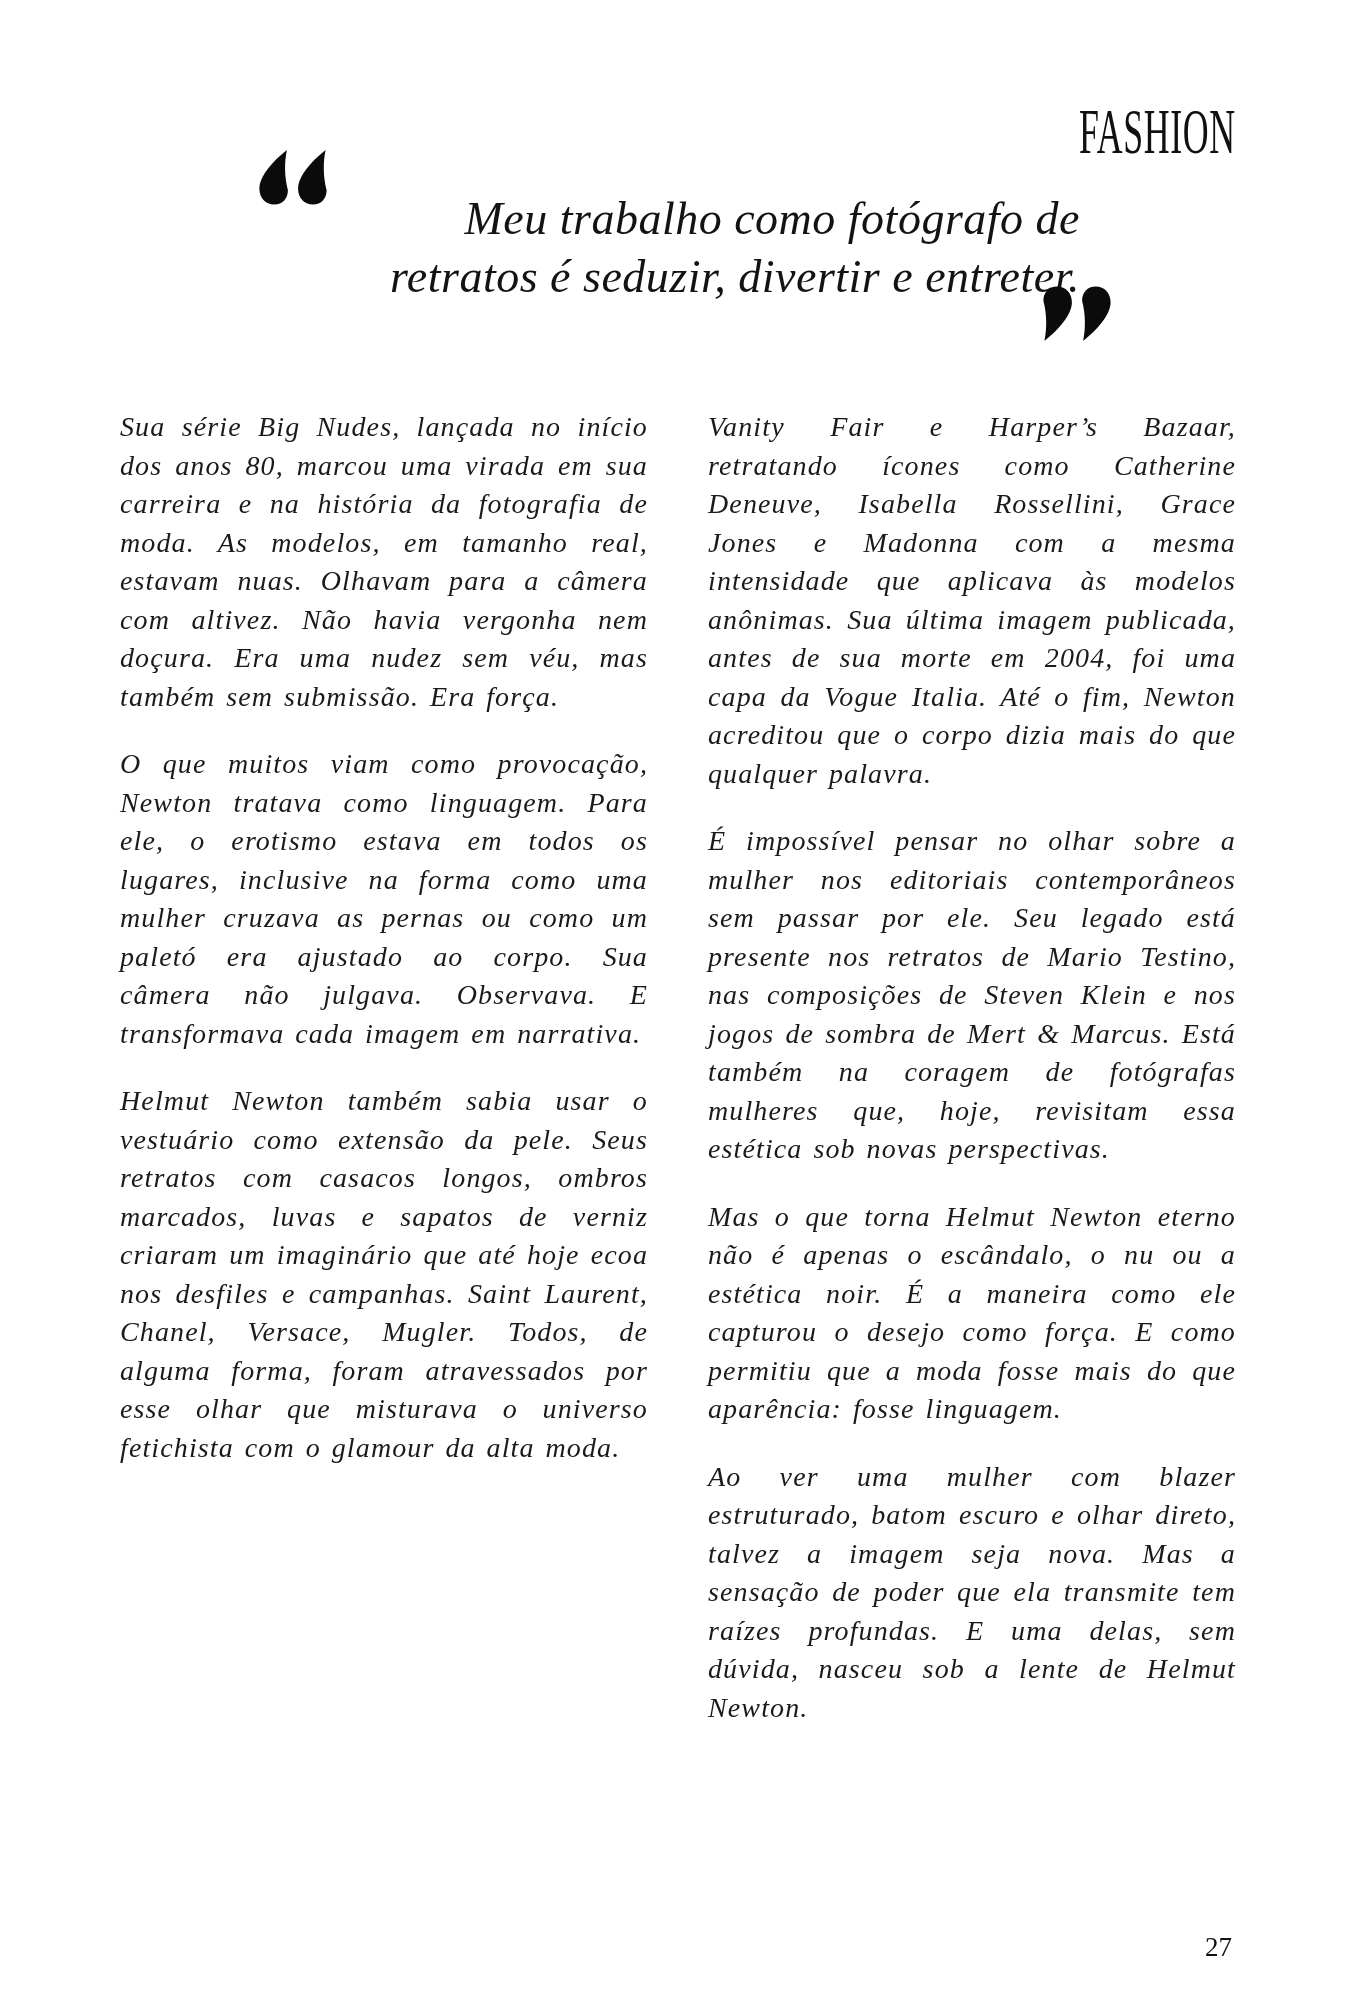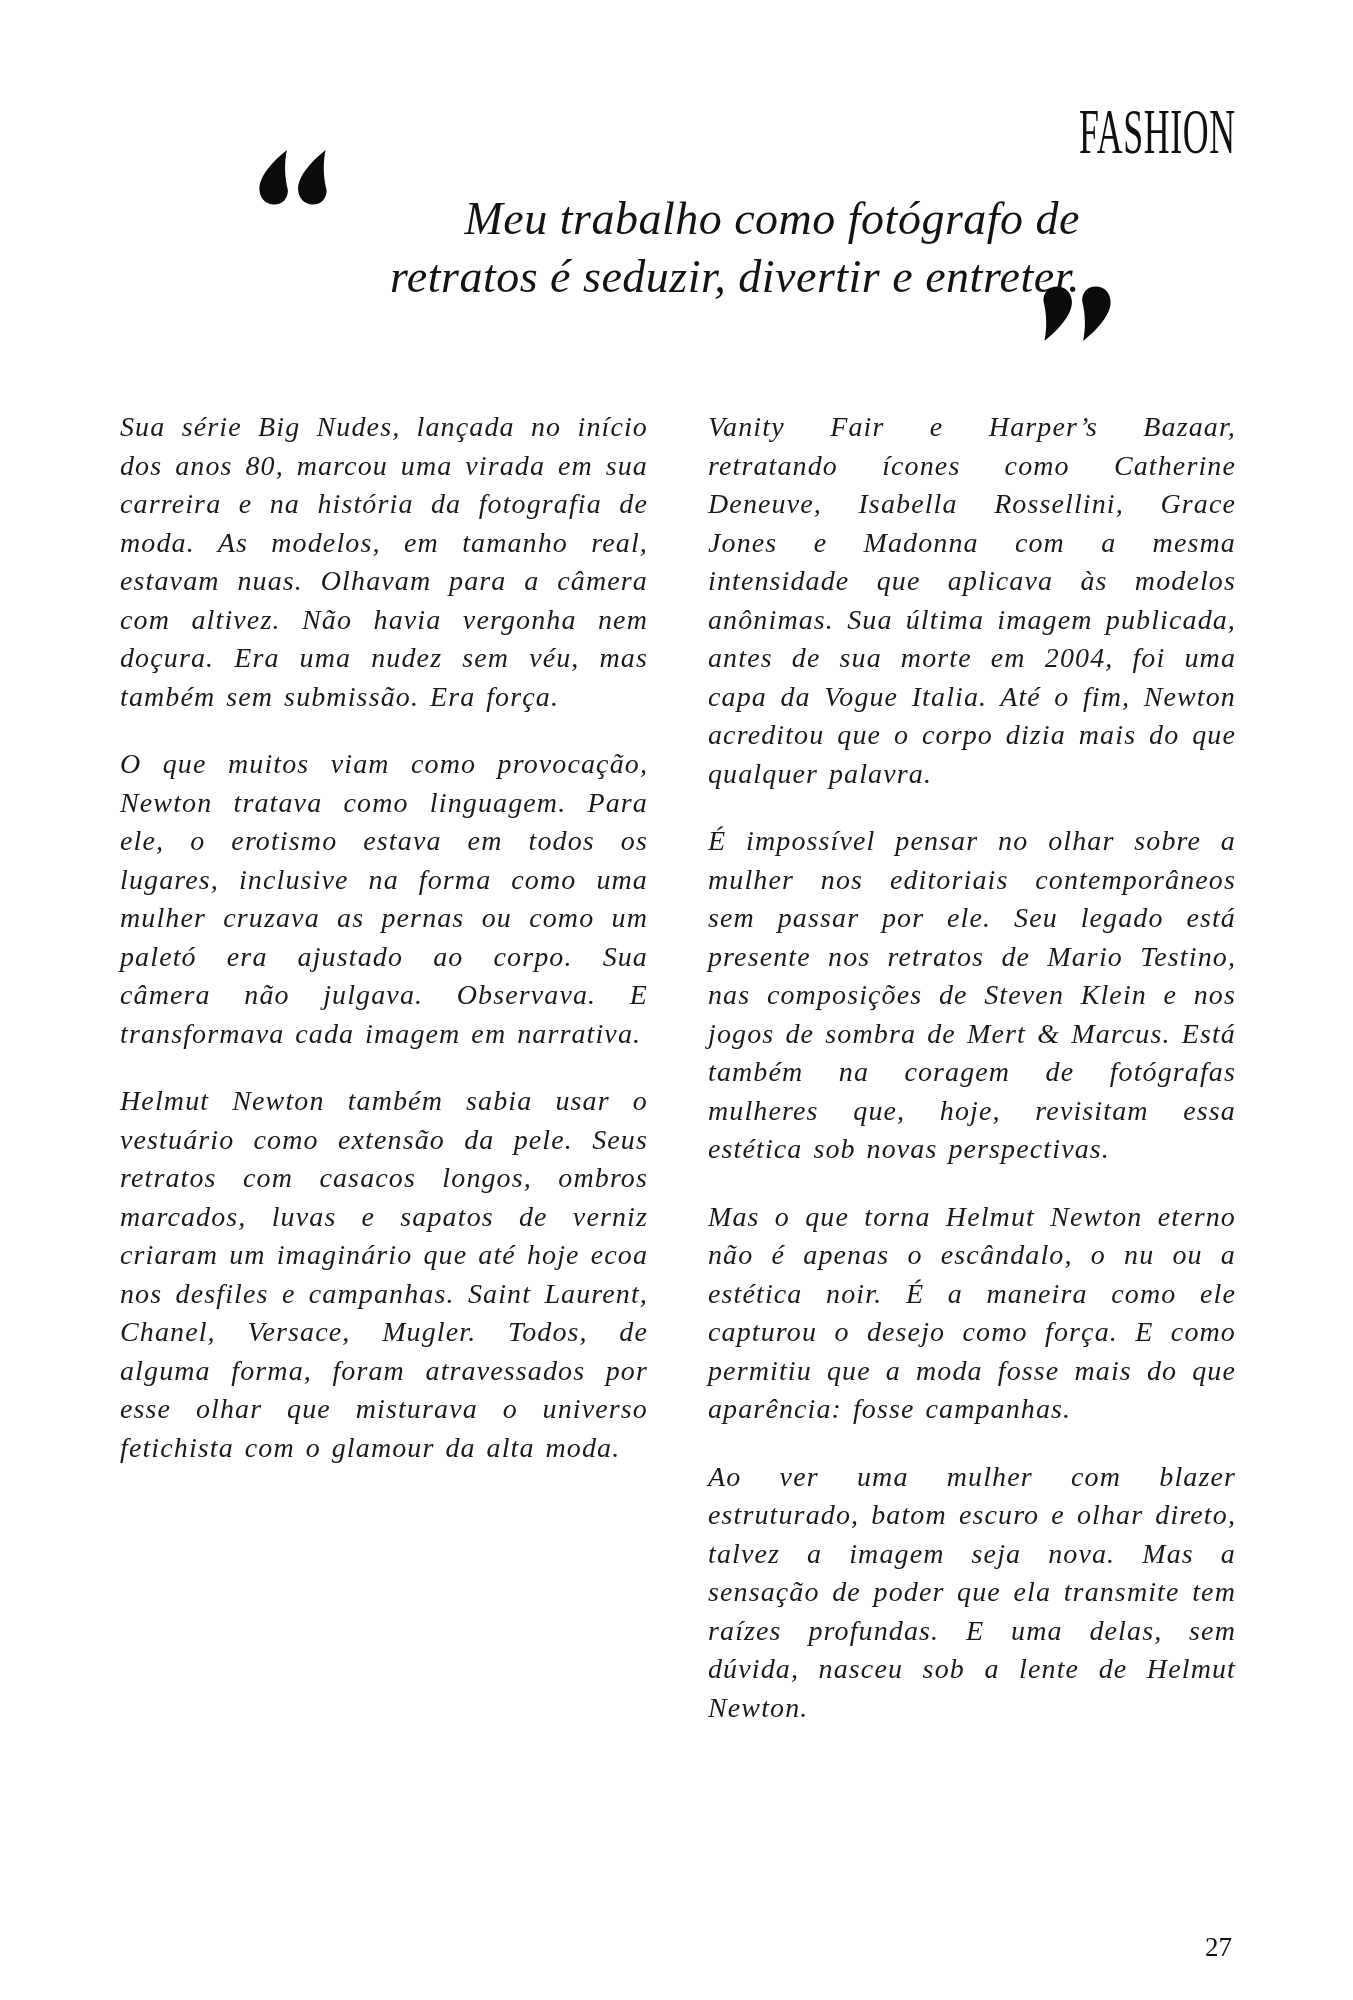--- a/index.html
+++ b/index.html
@@ -72,20 +72,20 @@
 
   <div class="columns">
     <div class="column">
         <p>Sua série Big Nudes, lançada no início dos anos 80, marcou uma virada em sua carreira e na história da fotografia de moda. As modelos, em tamanho real, estavam nuas. Olhavam para a câmera com altivez. Não havia vergonha nem doçura. Era uma nudez sem véu, mas também sem submissão. Era força.</p>
         <p>O que muitos viam como provocação, Newton tratava como linguagem. Para ele, o erotismo estava em todos os lugares, inclusive na forma como uma mulher cruzava as pernas ou como um paletó era ajustado ao corpo. Sua câmera não julgava. Observava. E transformava cada imagem em narrativa.</p>
         <p>Helmut Newton também sabia usar o vestuário como extensão da pele. Seus retratos com casacos longos, ombros marcados, luvas e sapatos de verniz criaram um imaginário que até hoje ecoa nos desfiles e campanhas. Saint Laurent, Chanel, Versace, Mugler. Todos, de alguma forma, foram atravessados por esse olhar que misturava o universo fetichista com o glamour da alta moda.</p>
       </div>
     <div class="column">
         <p>Vanity Fair e Harper’s Bazaar, retratando ícones como Catherine Deneuve, Isabella Rossellini, Grace Jones e Madonna com a mesma intensidade que aplicava às modelos anônimas. Sua última imagem publicada, antes de sua morte em 2004, foi uma capa da Vogue Italia. Até o fim, Newton acreditou que o corpo dizia mais do que qualquer palavra.</p>
         <p>É impossível pensar no olhar sobre a mulher nos editoriais contemporâneos sem passar por ele. Seu legado está presente nos retratos de Mario Testino, nas composições de Steven Klein e nos jogos de sombra de Mert &amp; Marcus. Está também na coragem de fotógrafas mulheres que, hoje, revisitam essa estética sob novas perspectivas.</p>
-        <p>Mas o que torna Helmut Newton eterno não é apenas o escândalo, o nu ou a estética noir. É a maneira como ele capturou o desejo como força. E como permitiu que a moda fosse mais do que aparência: fosse campanhas.</p>
+        <p>Mas o que torna Helmut Newton eterno não é apenas o escândalo, o nu ou a estética noir. É a maneira como ele capturou o desejo como força. E como permitiu que a moda fosse mais do que aparência: fosse linguagem.</p>
         <p>Ao ver uma mulher com blazer estruturado, batom escuro e olhar direto, talvez a imagem seja nova. Mas a sensação de poder que ela transmite tem raízes profundas. E uma delas, sem dúvida, nasceu sob a lente de Helmut Newton.</p>
       </div>
   </div>
 
   <div class="page-number">27</div>
 
 </div>
 
 </body></html>

